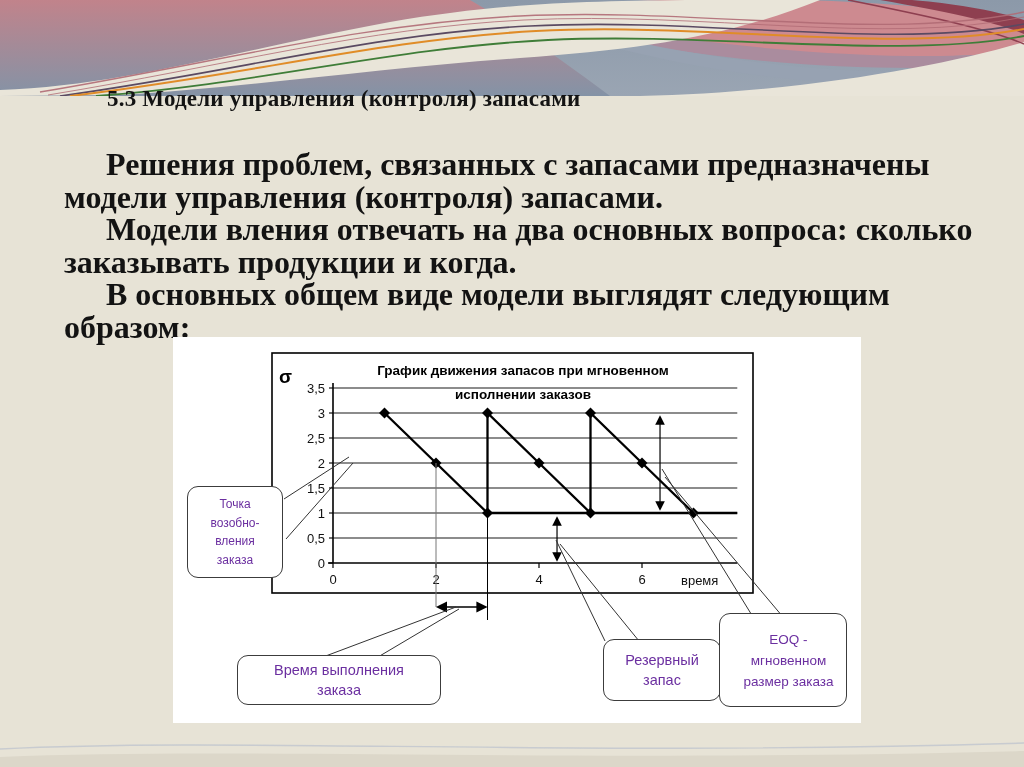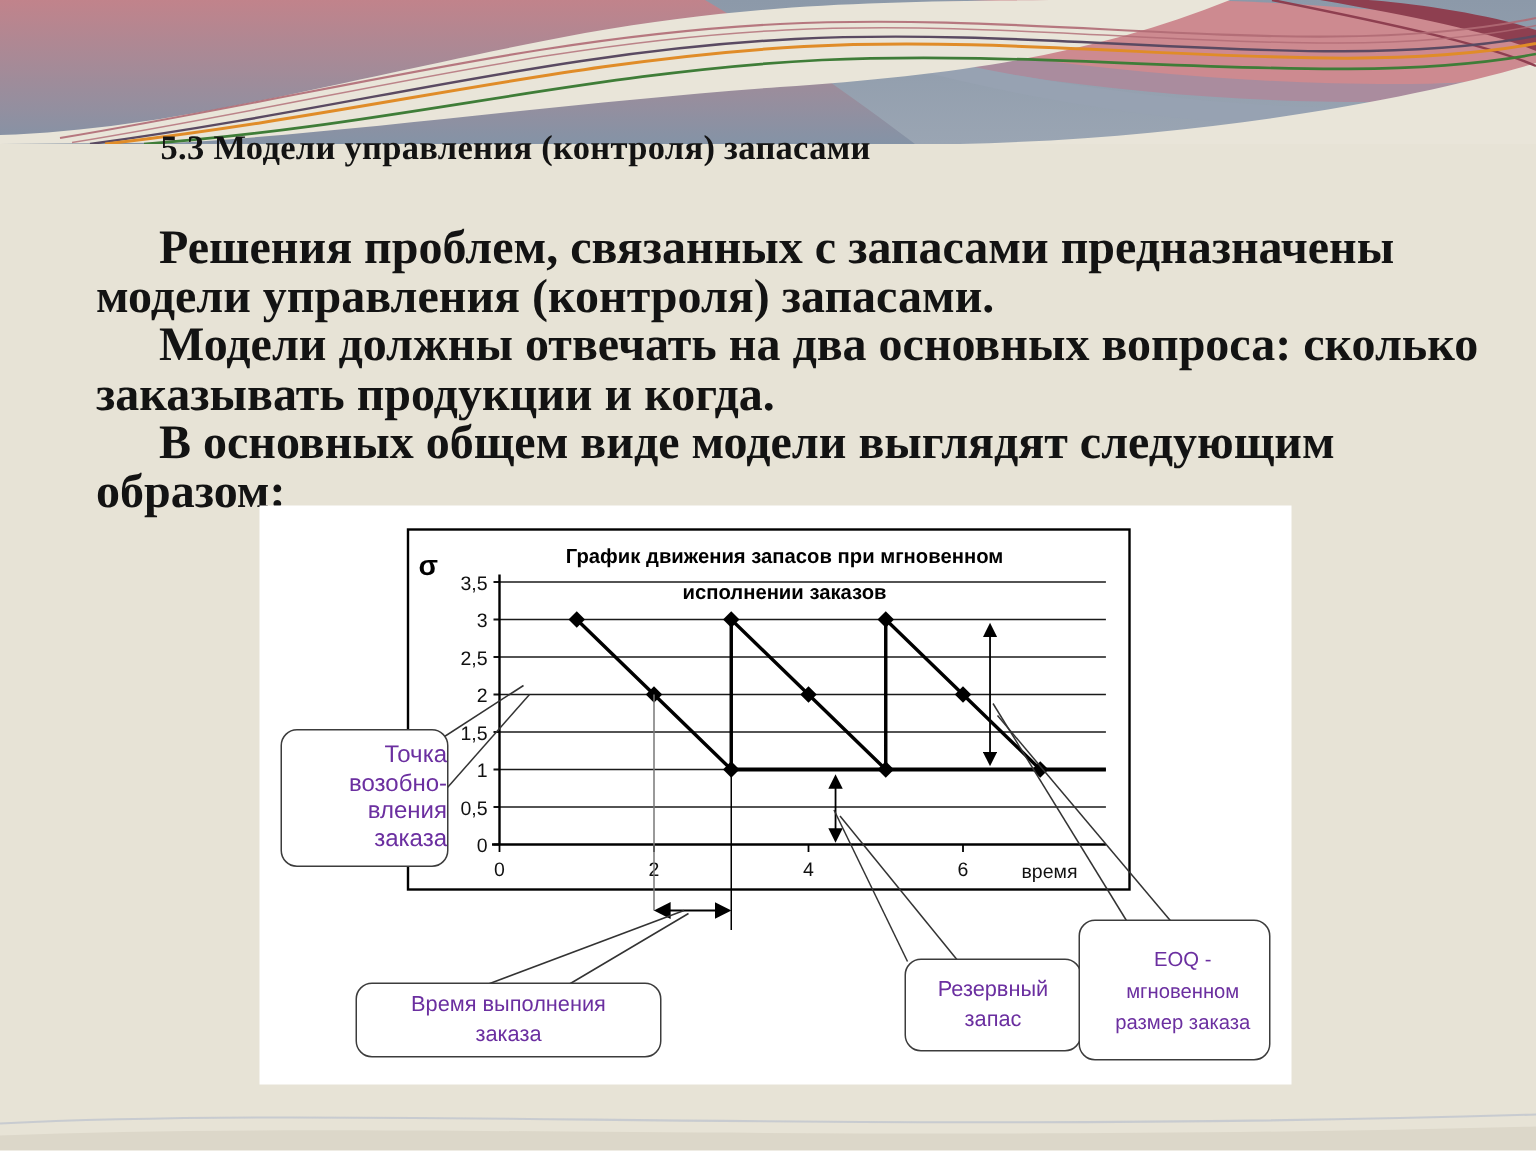--- a/index.html
+++ b/index.html
@@ -38,21 +38,21 @@
     border:1.5px solid #3c3c3c;
     border-radius:11px;
     color:#6b2fa0;
     font-family:"Liberation Sans",sans-serif;
     text-align:center;
     display:flex;flex-direction:column;justify-content:center;
     box-sizing:border-box;
     z-index:2;
   }
   .callout span{display:block;}
-  .callout.reorder{left:14px;top:149px;width:112px;height:92px;font-size:16px;line-height:18.5px;align-items:flex-end;}
+  .callout.reorder{left:14px;top:149px;width:96px;height:92px;font-size:12px;line-height:18.5px;}
   .callout.lead{left:64px;top:318px;width:204px;height:50px;font-size:14.5px;line-height:20px;}
   .callout.reserve{left:430px;top:302px;width:118px;height:62px;font-size:14.5px;line-height:20px;}
   .callout.eoq{left:546px;top:276px;width:128px;height:94px;font-size:13.5px;line-height:21px;text-align:center;padding-left:11px;}
 </style>
 </head>
 <body>
 
 <div class="slide">
 
   <svg class="deco top" width="1024" height="96" viewBox="0 0 1024 96">
@@ -84,21 +84,21 @@
 
   <svg class="deco bottom" width="1024" height="40" viewBox="0 0 40 0 1024 40">
     <path d="M0,22 C240,10 560,30 1024,16" stroke="#b7bfcc" stroke-width="1.4" fill="none" opacity="0.65"></path>
     <path d="M0,30 C240,20 560,36 1024,24 L1024,40 L0,40 Z" fill="#dcd7c9"></path>
   </svg>
 
   <div class="slide-title">5.3 Модели управления (контроля) запасами</div>
 
   <div class="body-text">
     <p>Решения проблем, связанных с запасами предназначены модели управления (контроля) запасами.</p>
-    <p>Модели должны отвечать на два основных вопроса: сколько заказывать продукции и когда.</p>
+    <p>Модели вления отвечать на два основных вопроса: сколько заказывать продукции и когда.</p>
     <p>В основных общем виде модели выглядят следующим образом:</p>
   </div>
 
   <div class="figure">
     <svg width="688" height="386" viewBox="0 0 688 386">
         <defs>
           <marker id="arr" markerWidth="9" markerHeight="8" refX="6.5" refY="4" orient="auto-start-reverse">
             <path d="M0,0 L8,4 L0,8 Z" fill="#000"></path>
           </marker>
         </defs>

